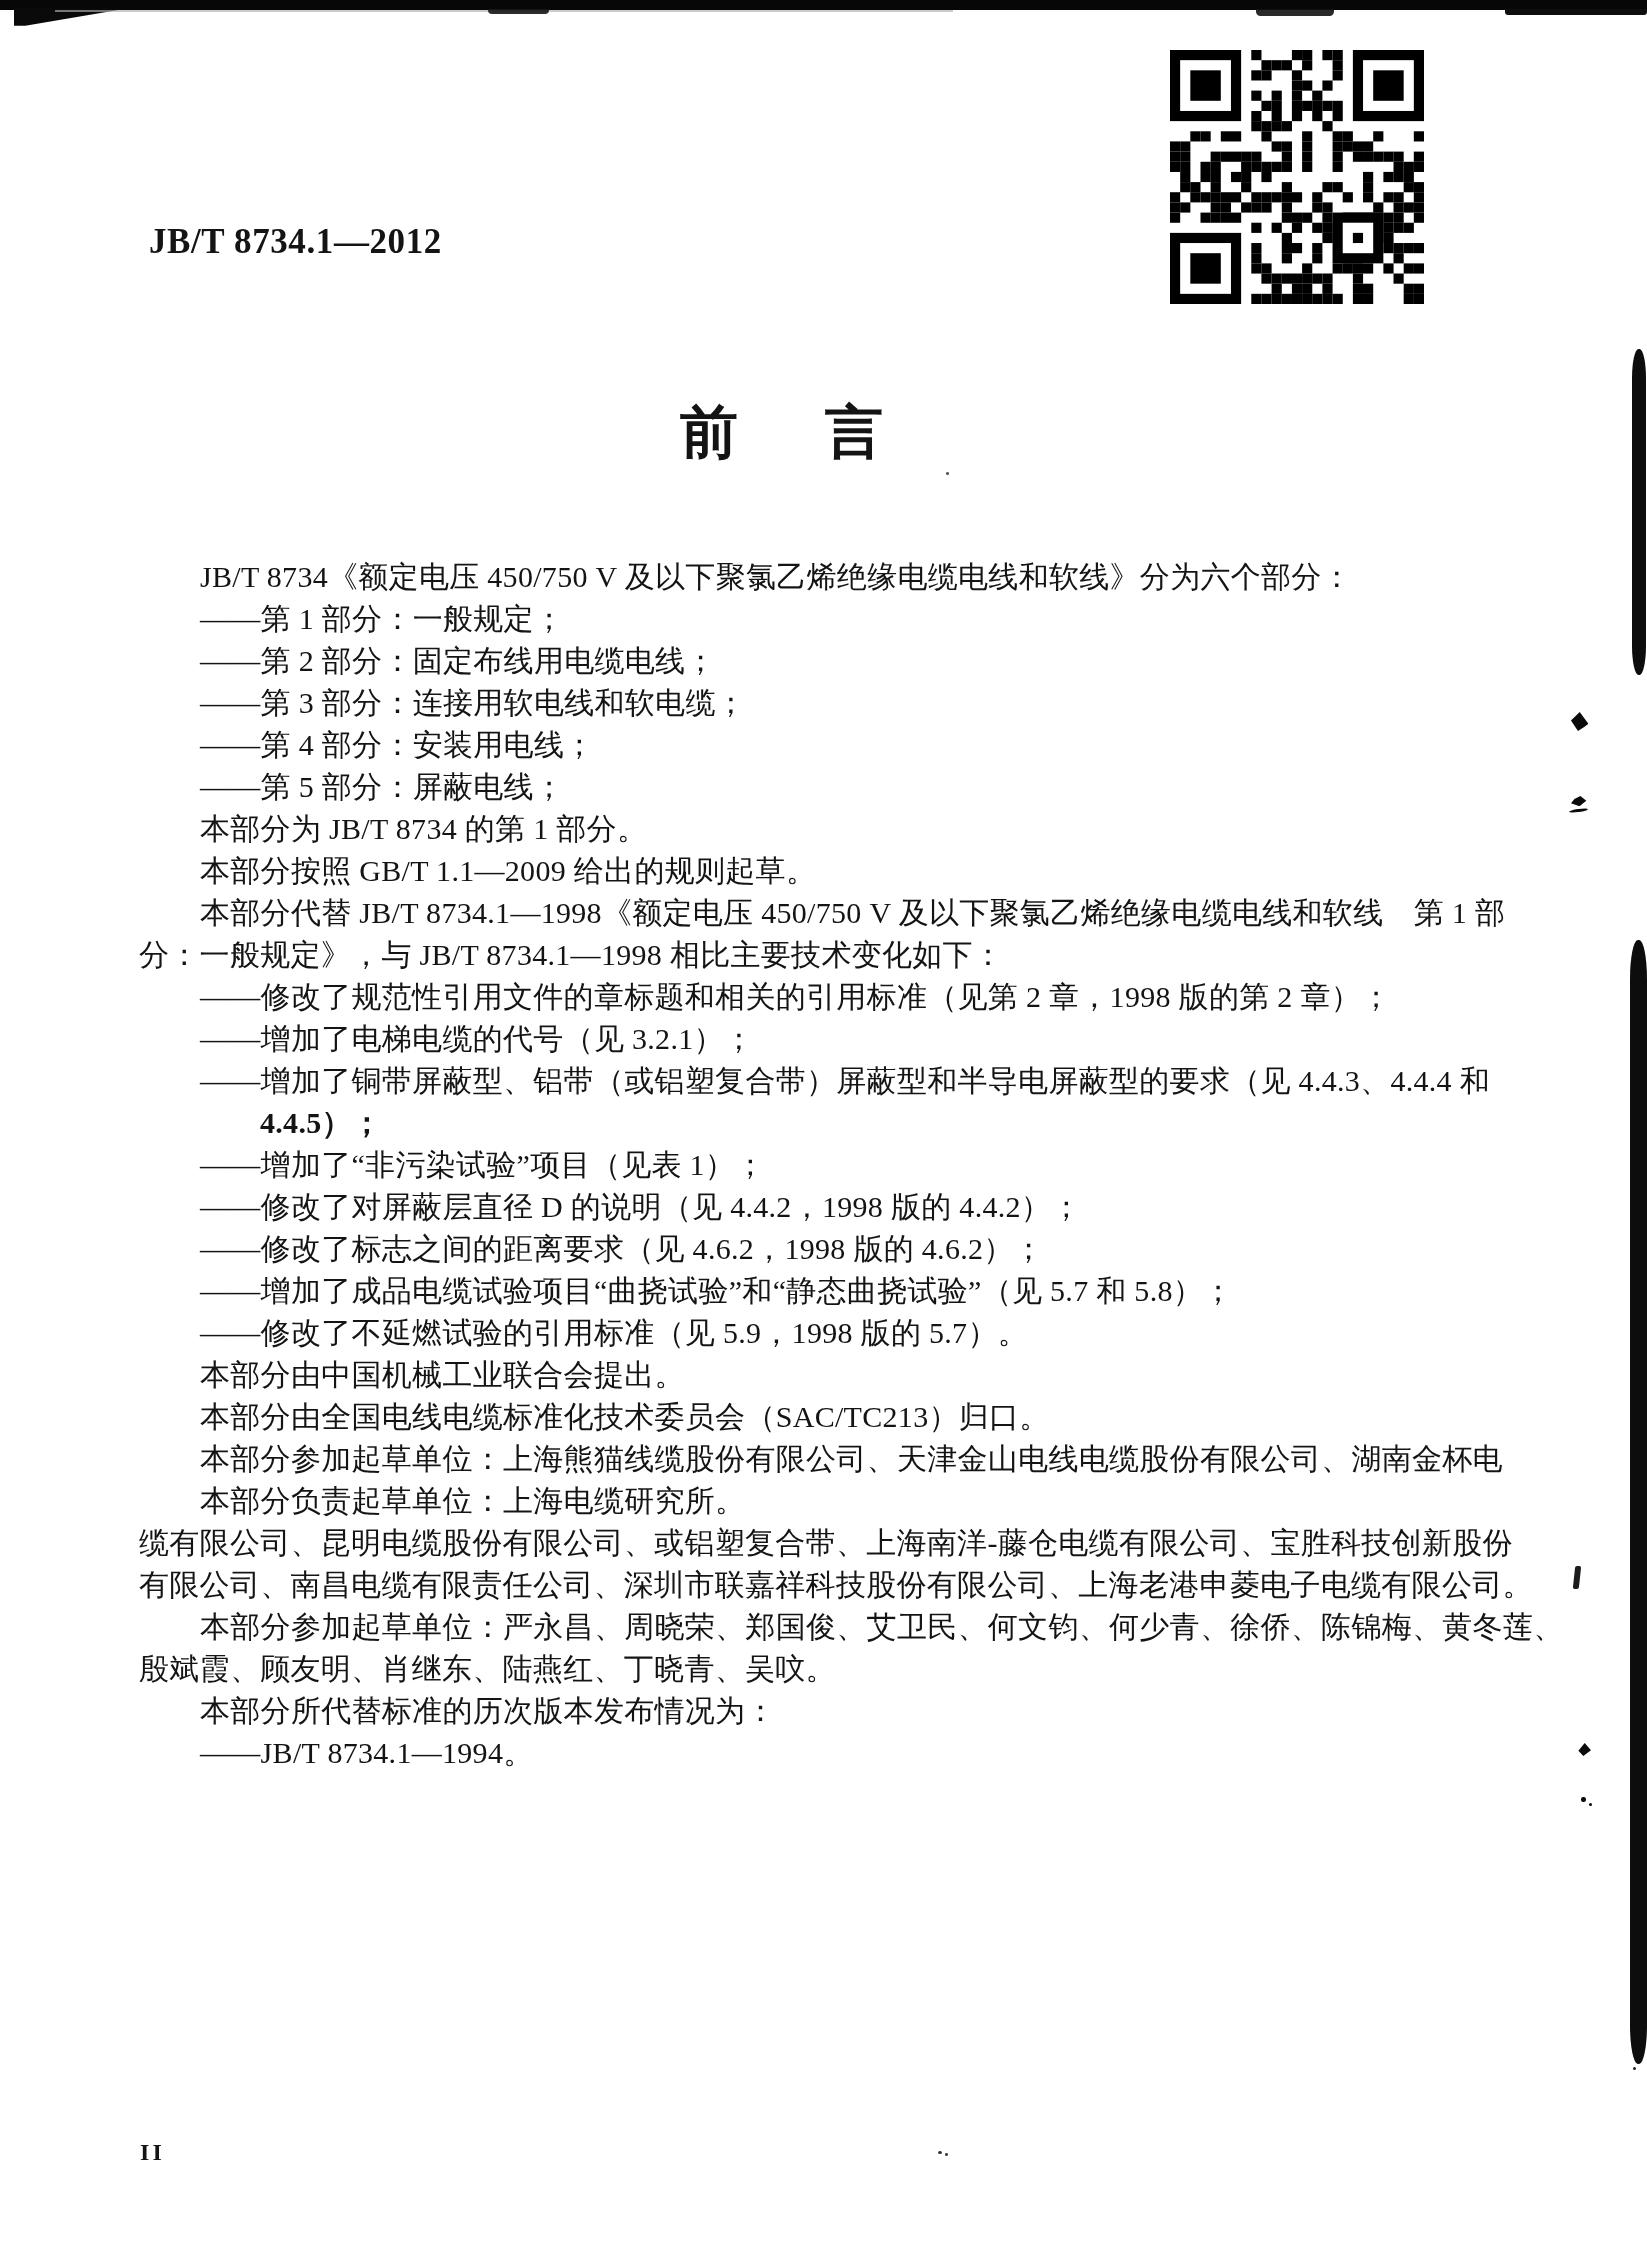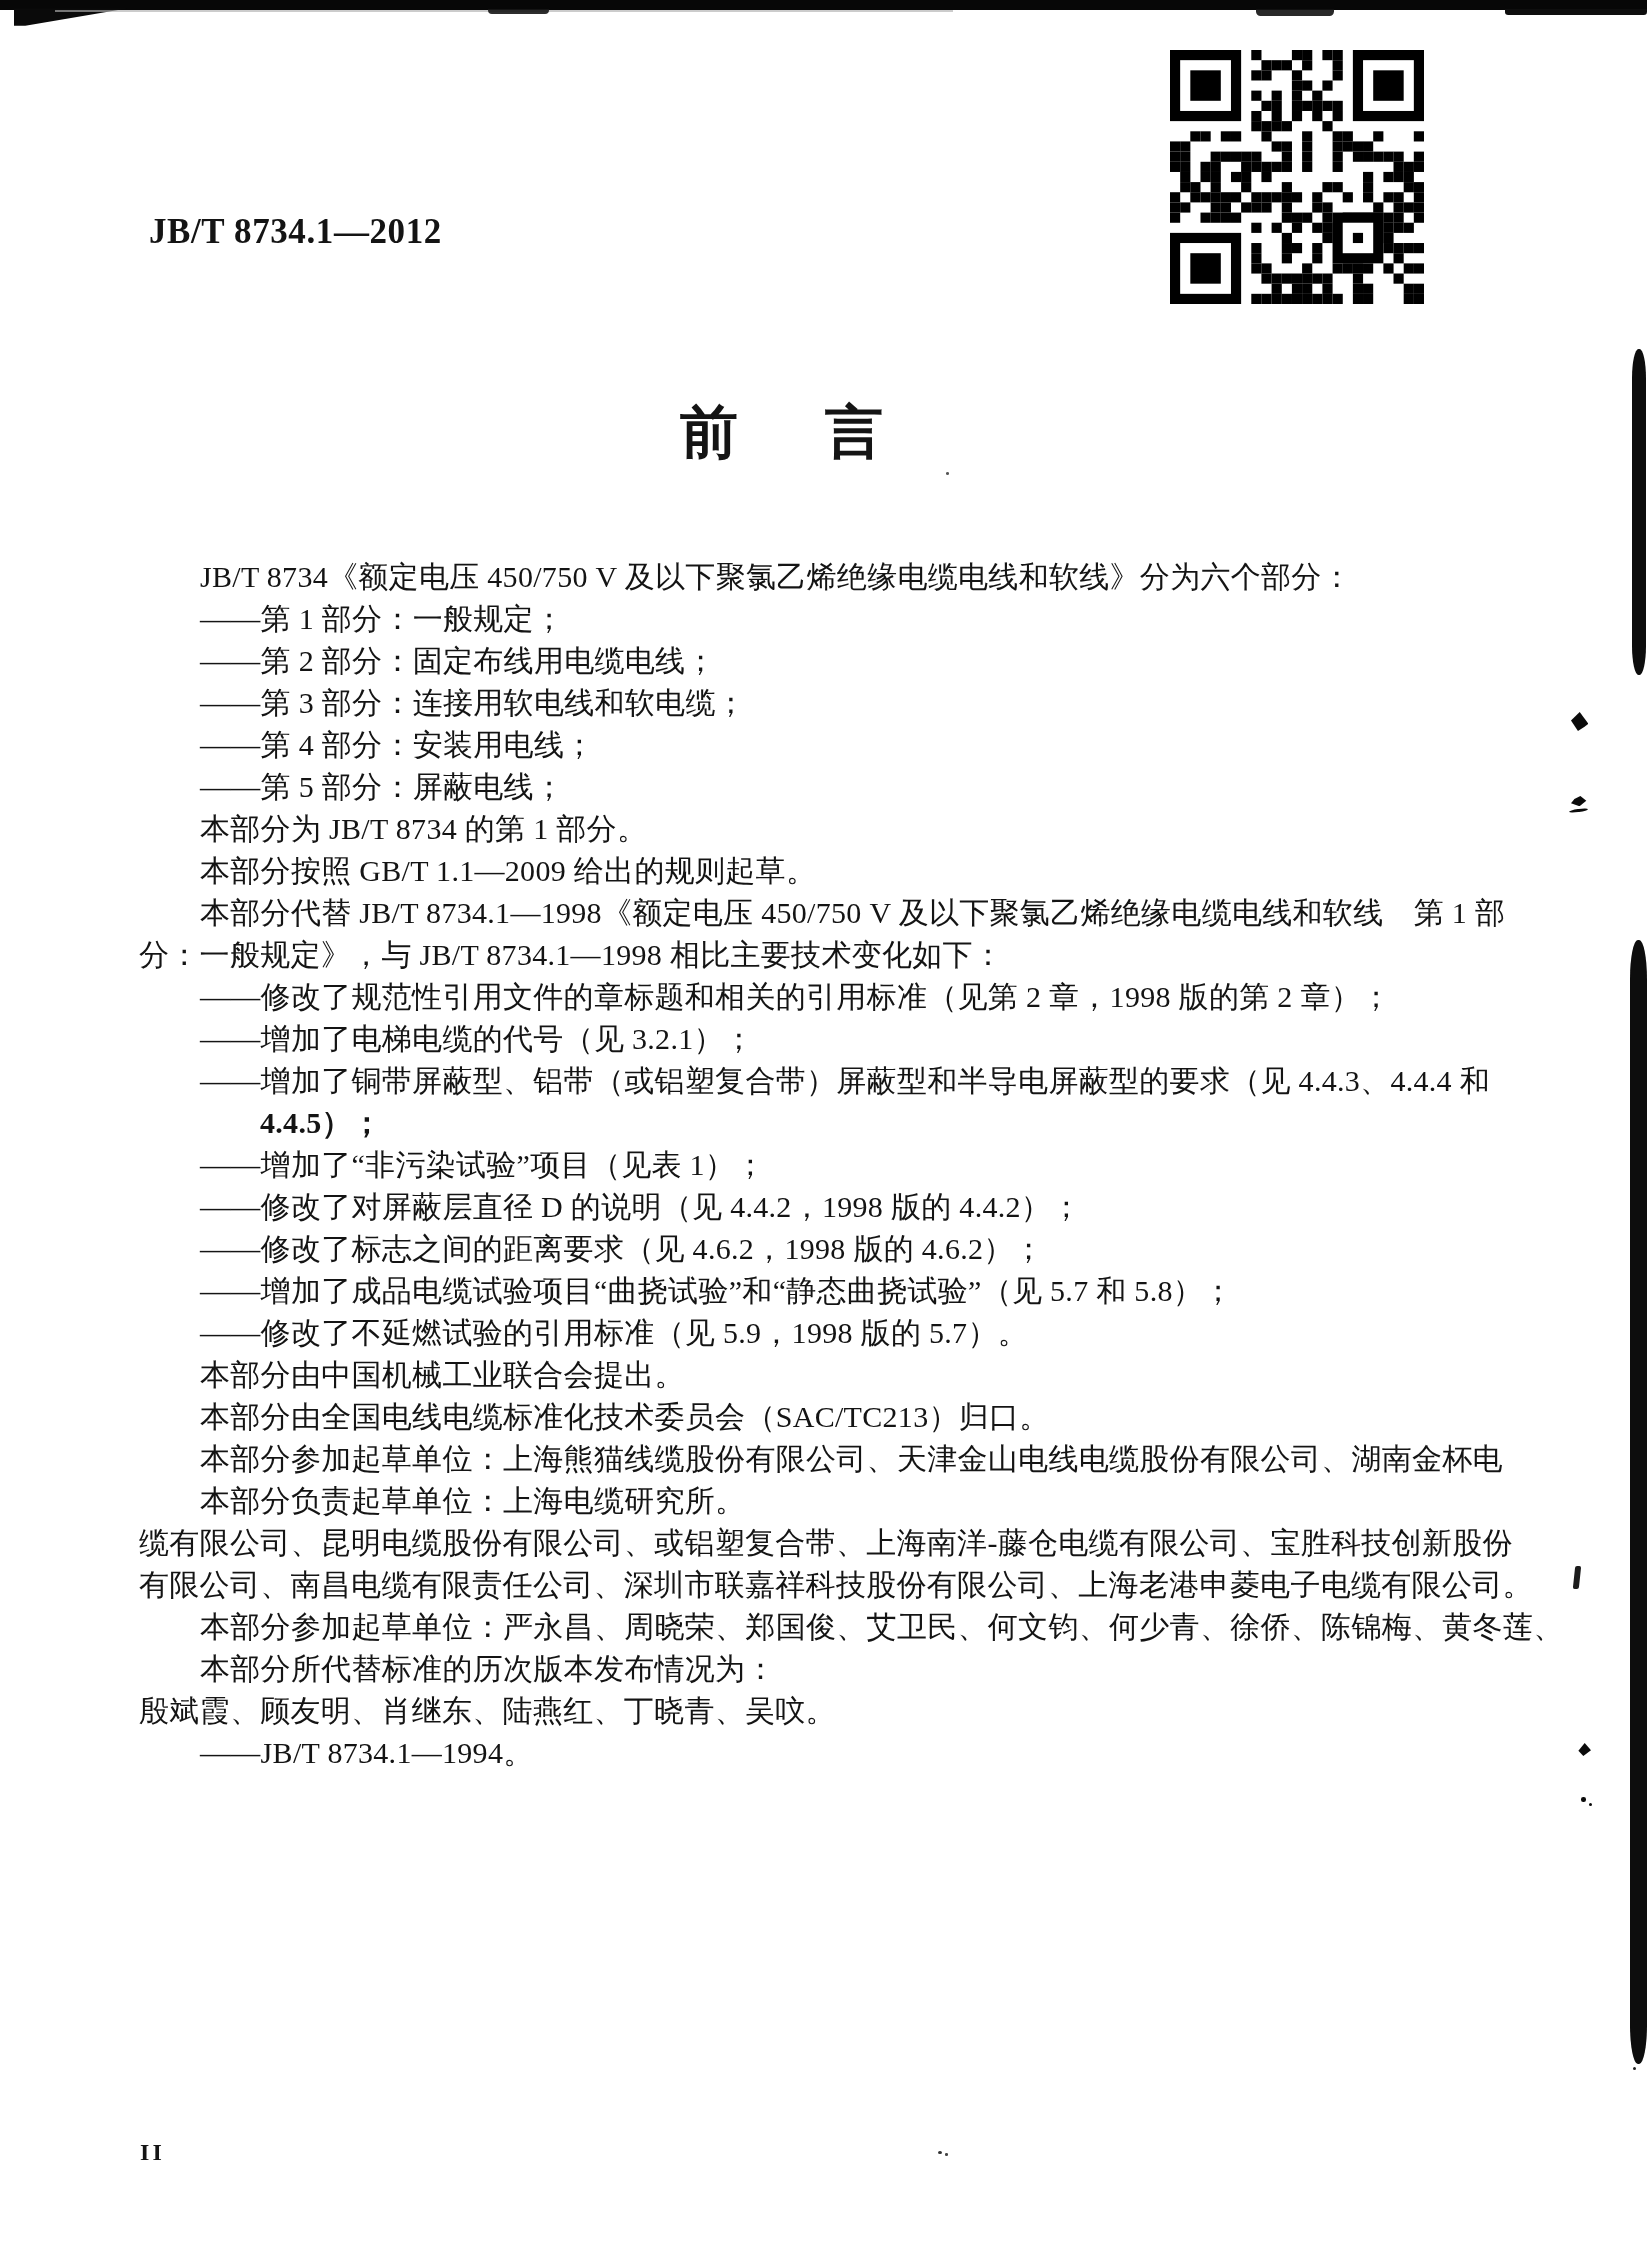--- a/index.html
+++ b/index.html
@@ -16,21 +16,21 @@
   .corner-wedge{position:absolute;left:14px;top:8.4px;width:113px;height:17.4px;background:#0a0a0a;
     clip-path:polygon(0 0,100% 0,10% 100%,0 100%);}
   .top-grayline{position:absolute;left:55px;top:9.7px;width:898px;height:2.6px;background:#b0b0b0;opacity:.65;}
   .drip1{position:absolute;left:488px;top:9px;width:61px;height:5.2px;background:#161616;border-radius:0 0 3.9px 3.9px;opacity:.9;}
   .drip2{position:absolute;left:1256px;top:9px;width:78px;height:6.5px;background:#121212;border-radius:0 0 4.5px 4.5px;opacity:.9;}
   .drip3{position:absolute;left:1505px;top:9px;width:142px;height:5.8px;background:#0e0e0e;border-radius:0 0 3.2px 3.2px;}
   .right-band-a{position:absolute;left:1632px;top:349px;width:13.6px;height:326px;background:#0d0d0d;border-radius:6.5px/29px;}
   .right-band-b{position:absolute;left:1630px;top:940px;width:17px;height:1124px;background:#0d0d0d;border-radius:7.8px/39px;}
 
   .header{
-    position:absolute;left:149px;top:212px;
+    position:absolute;left:149px;top:222px;
     font-size:35px;font-weight:700;letter-spacing:0.6px;white-space:nowrap;
   }
   .qr{position:absolute;left:1170px;top:50px;width:254px;height:254px;}
 
   .title{
     position:absolute;left:97px;top:397px;width:1369px;height:71px;
     margin:0;text-align:center;font-size:58px;font-weight:600;line-height:71px;
   }
   .title .gap{margin-left:87px;}
 
@@ -340,22 +340,22 @@
       <div class="line i2">——修改了标志之间的距离要求（见 4.6.2，1998 版的 4.6.2）；</div>
       <div class="line i2">——增加了成品电缆试验项目“曲挠试验”和“静态曲挠试验”（见 5.7 和 5.8）；</div>
       <div class="line i2">——修改了不延燃试验的引用标准（见 5.9，1998 版的 5.7）。</div>
       <div class="line i2">本部分由中国机械工业联合会提出。</div>
       <div class="line i2">本部分由全国电线电缆标准化技术委员会（SAC/TC213）归口。</div>
       <div class="line i2">本部分参加起草单位：上海熊猫线缆股份有限公司、天津金山电线电缆股份有限公司、湖南金杯电</div>
       <div class="line i2">本部分负责起草单位：上海电缆研究所。</div>
       <div class="line i0">缆有限公司、昆明电缆股份有限公司、或铝塑复合带、上海南洋-藤仓电缆有限公司、宝胜科技创新股份</div>
       <div class="line i0">有限公司、南昌电缆有限责任公司、深圳市联嘉祥科技股份有限公司、上海老港申菱电子电缆有限公司。</div>
       <div class="line i2">本部分参加起草单位：严永昌、周晓荣、郑国俊、艾卫民、何文钧、何少青、徐侨、陈锦梅、黄冬莲、</div>
+      <div class="line i0">殷斌霞、顾友明、肖继东、陆燕红、丁晓青、吴呅。</div>
       <div class="line i2">本部分所代替标准的历次版本发布情况为：</div>
-      <div class="line i0">殷斌霞、顾友明、肖继东、陆燕红、丁晓青、吴呅。</div>
       <div class="line i2">——JB/T 8734.1—1994。</div>
     </div>
 
   <div class="pagenum">II</div>
 
   <div class="speck sp1"></div>
   <div class="speck sp2"></div>
   <div class="speck sp2b"></div>
   <div class="speck sp3"></div>
   <div class="speck sp4"></div>

